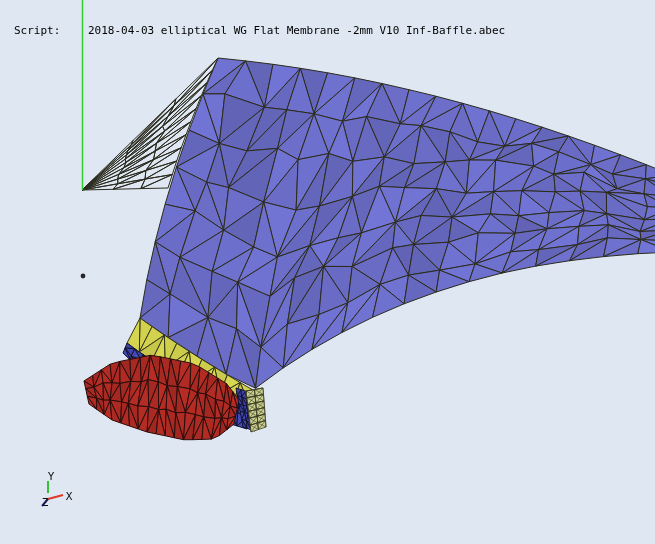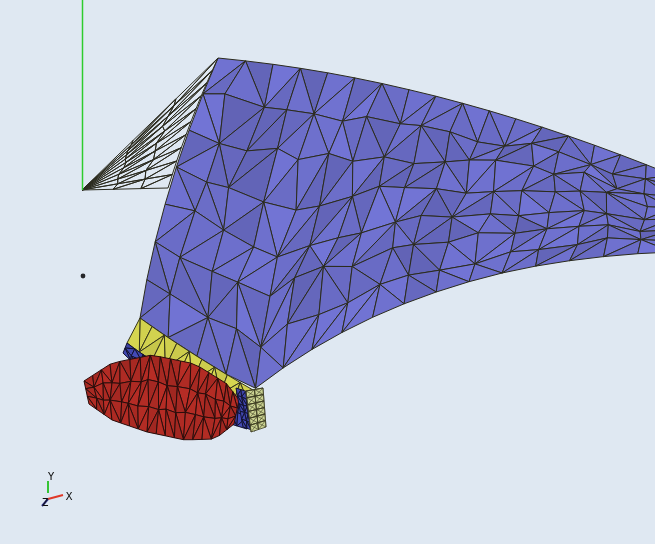--- a/index.html
+++ b/index.html
@@ -579,13 +579,17 @@
     <g>
       <line x1="48" y1="481" x2="48" y2="493" stroke-width="2" stroke="#35c435"></line>
       <line x1="48" y1="499" x2="63" y2="495" stroke-width="2" stroke="#e03828"></line>
       <line x1="48" y1="499" x2="42" y2="506" stroke-width="2" stroke="#23237a"></line>
       <text class="axis-label" x="51" y="480" text-anchor="middle">Y</text>
       <text class="axis-label" x="69" y="500" text-anchor="middle">X</text>
       <text class="axis-label" x="45" y="506" text-anchor="middle">Z</text>
     </g>
   </svg>
 
+  <div class="script-row">
+    <span class="script-label">Script:</span>
+    <span class="script-file">2018-04-03 elliptical WG Flat Membrane -2mm V10 Inf-Baffle.abec</span>
+  </div>
 </div>
 
 </body></html>

